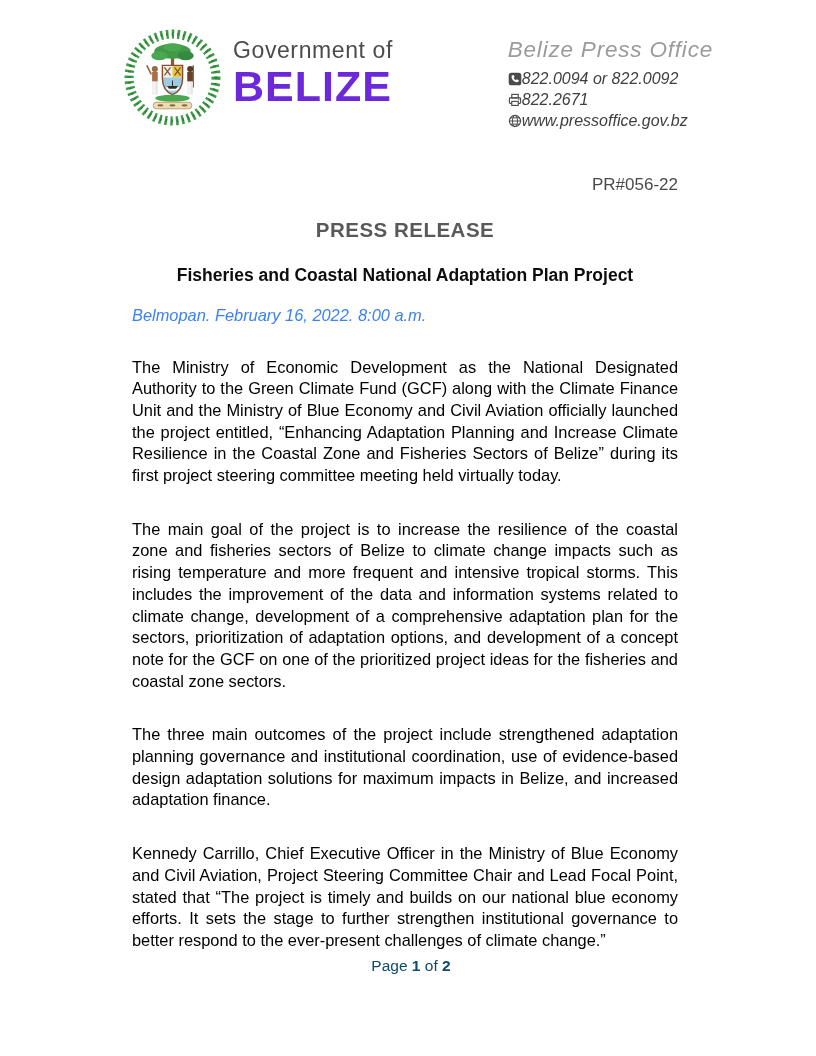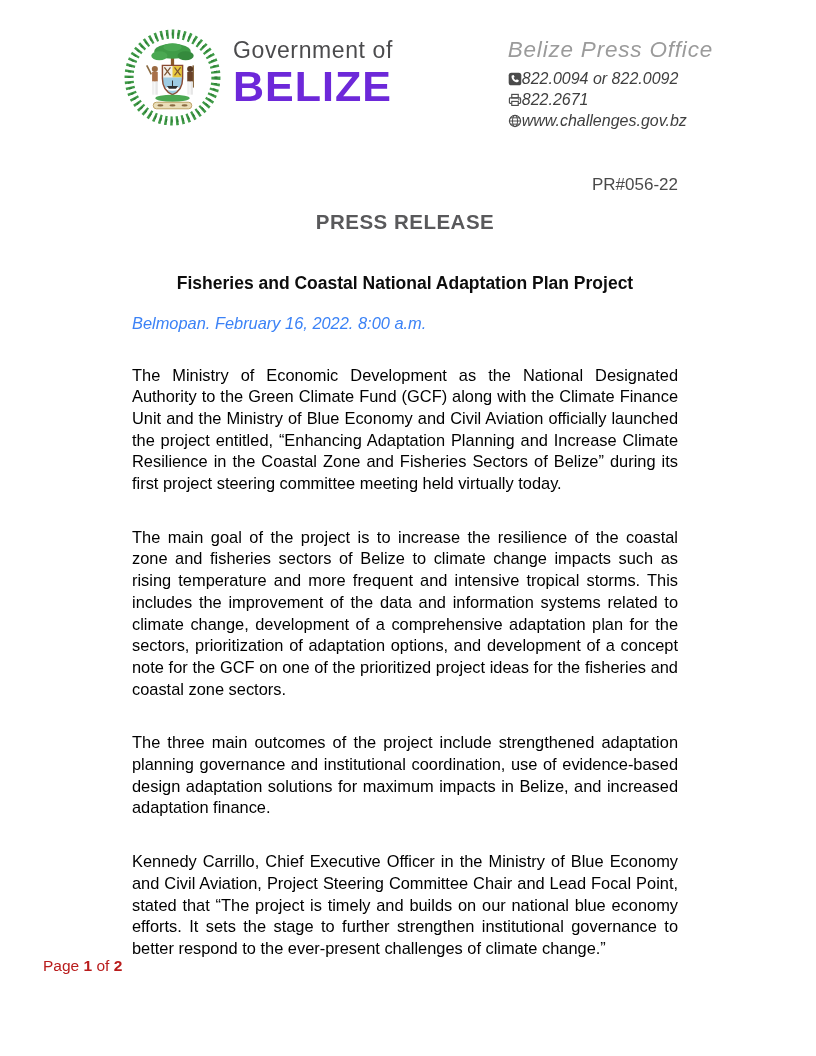--- a/index.html
+++ b/index.html
@@ -62,51 +62,52 @@
     font-size: 17px;
     color: #4a4a4a;
     margin-top: 42px;
   }
   .kicker {
     text-align: center;
     font-size: 20.5px;
     font-weight: 700;
     color: #59595b;
     letter-spacing: 0.5px;
-    margin-top: 15px;
+    margin-top: 23px;
   }
   .doc-title {
     text-align: center;
     font-size: 17.5px;
     font-weight: 700;
     color: #0d0d0d;
     line-height: 23.5px;
-    margin-top: 38px;
+    margin-top: 22px;
   }
   .dateline {
     font-style: italic;
     font-size: 16.4px;
     margin-top: 18px;
     color: #3b82f6;
   }
   .body-text p {
     font-size: 16.4px;
     line-height: 21.7px;
     text-align: justify;
     color: #000;
     margin-top: 32px;
   }
   
   .footer {
     position: absolute;
     top: 957px;
     left: 0;
     right: 0;
+    text-align: center;
     font-size: 15.5px;
-    color: #b91c1c;
+    color: #0c4a6e;
     padding-left: 6px;
   }
   .footer .pg-num { font-weight: 700; }
   .footer span { display: inline; }
 </style>
 </head>
 <body>
 
 <div class="page">
 
@@ -187,21 +188,21 @@
       <div class="contact-row">
         <span>
           <svg width="14" height="14" viewBox="0 0 16 16" fill="none" stroke="#4a4a4a">
             <circle cx="8" cy="8" r="6.4" stroke-width="1.3"></circle>
             <ellipse cx="8" cy="8" rx="2.9" ry="6.4" stroke-width="1.1"></ellipse>
             <line x1="1.6" y1="8" x2="14.4" y2="8" stroke-width="1.1"></line>
             <line x1="2.5" y1="4.4" x2="13.5" y2="4.4" stroke-width="1.1"></line>
             <line x1="2.5" y1="11.6" x2="13.5" y2="11.6" stroke-width="1.1"></line>
           </svg>
         </span>
-        <span>www.challenges.gov.bz</span>
+        <span>www.pressoffice.gov.bz</span>
       </div>
     </div>
   </div>
 
   <div class="content">
     <div class="pr-ref">PR#056-22</div>
     <div class="kicker">PRESS RELEASE</div>
     <h1 class="doc-title">
       <span style="display:block">Fisheries and Coastal National Adaptation Plan Project</span>
     </h1>

